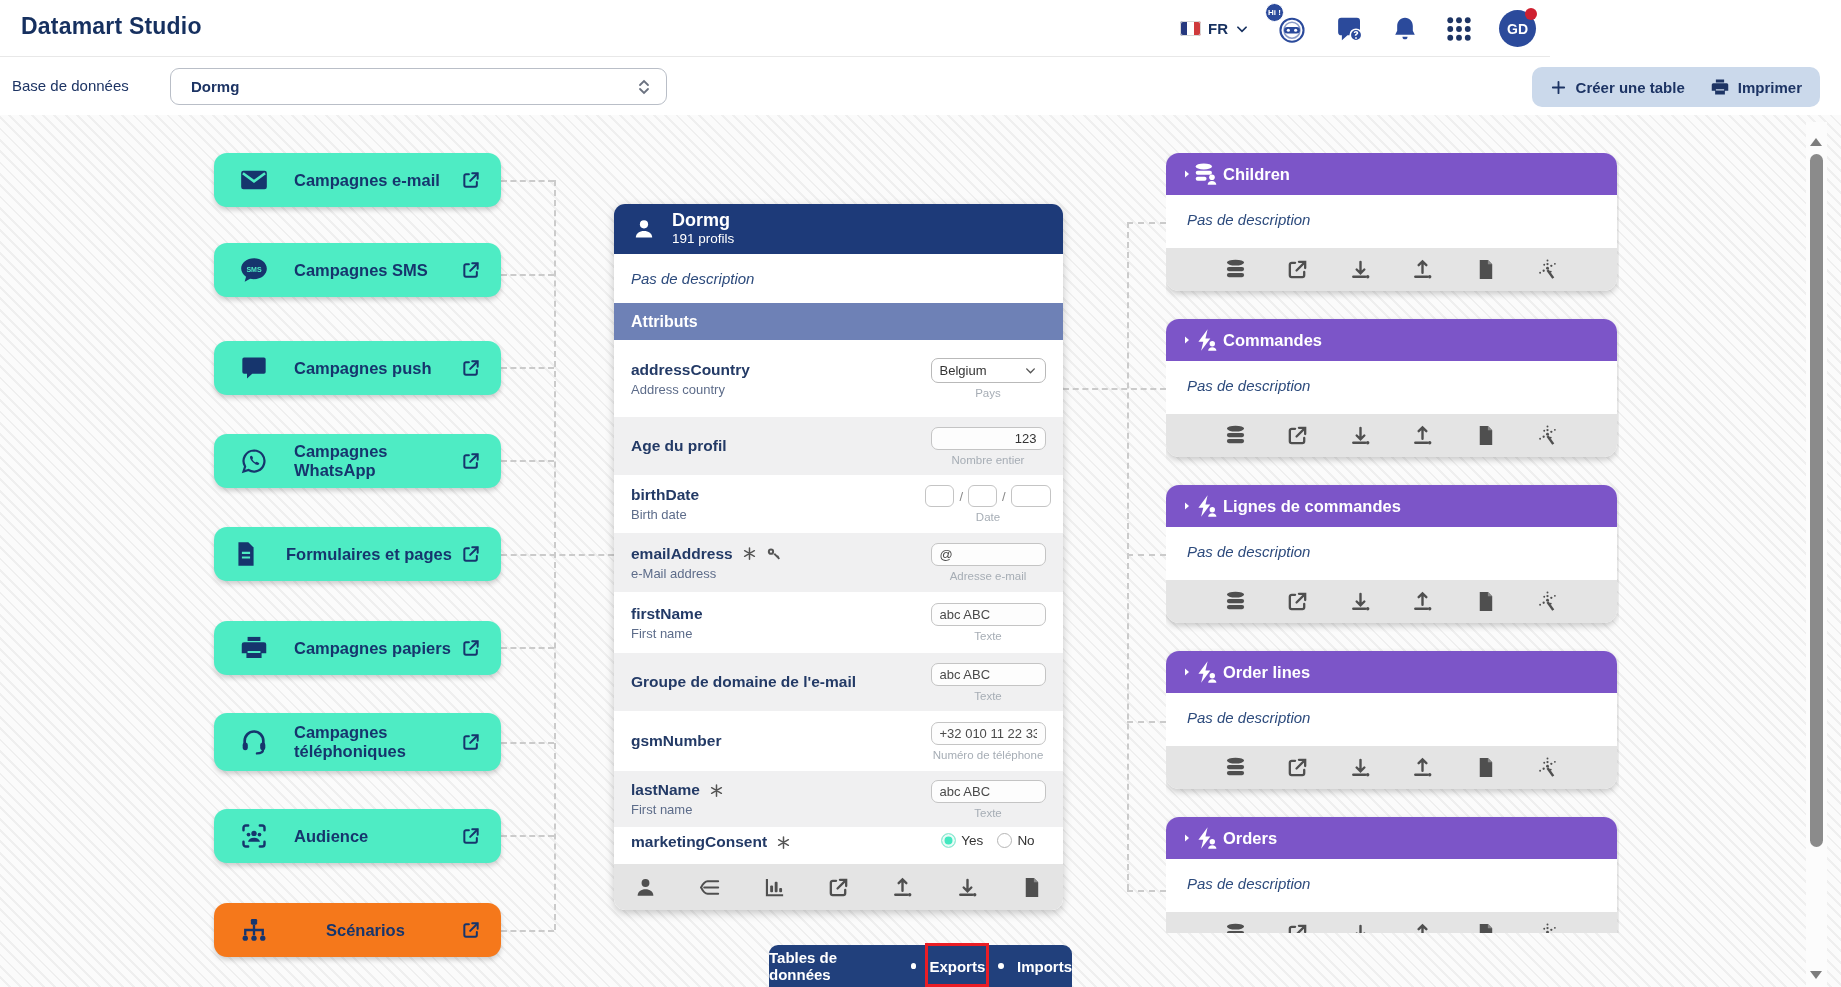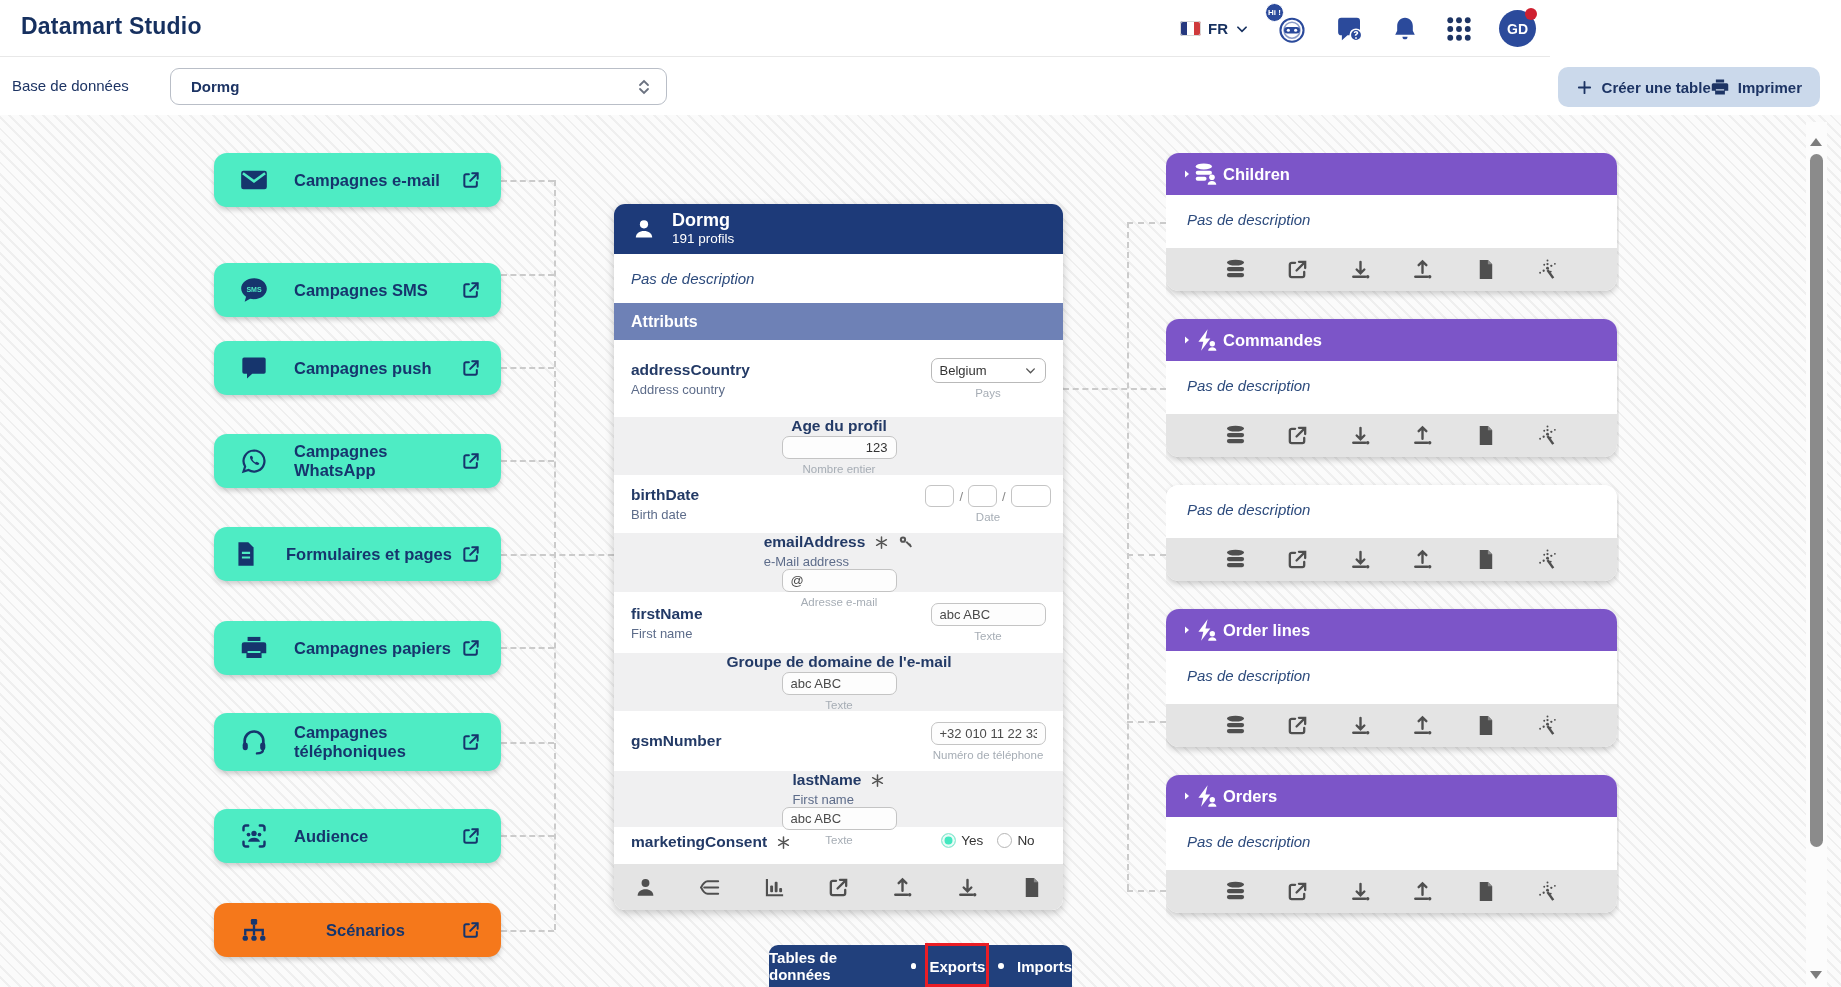--- a/index.html
+++ b/index.html
@@ -16,21 +16,21 @@
   .hicon { color:#2b4a9b; display:flex; align-items:center; justify-content:center; position:relative; cursor:pointer; }
   .badge-hi { position:absolute; left:-10px; top:-9px; background:#2b4a9b; color:#fff; font-size:8px; font-weight:700; border-radius:50%; width:19px; height:19px; display:flex; align-items:center; justify-content:center; border:1.5px solid #fff; }
   .avatar { width:37px; height:37px; border-radius:50%; background:#2b4a9b; color:#fff; font-size:14px; font-weight:700; display:flex; align-items:center; justify-content:center; position:relative; cursor:pointer; }
   .avatar .dot { position:absolute; right:-1px; top:-2px; width:12px; height:12px; border-radius:50%; background:#cf2030; }
 
   
   .toolbar { position:absolute; left:0; top:58px; width:1841px; height:57px; background:#fff; z-index:29; }
   .db-label { position:absolute; left:12px; top:19px; font-size:15px; color:#1d3464; }
   .db-select { position:absolute; left:170px; top:10px; width:497px; height:37px; border:1.5px solid #b9bec7; border-radius:9px; background:#fff; display:flex; align-items:center; padding:0 14px 0 20px; cursor:pointer; }
   .db-select .val { font-size:15px; font-weight:700; color:#1d3464; flex:1; }
-  .btn-group { position:absolute; right:21px; top:9px; height:40px; background:#cbd9eb; border-radius:10px; display:flex; align-items:center; padding:0 18px; }
+  .btn-group { position:absolute; right:21px; top:9px; height:40px; background:#cbd9eb; border-radius:10px; display:flex; align-items:center; padding:0 18px; gap:26px; }
   .tool-btn { display:flex; align-items:center; gap:9px; font-size:15px; font-weight:600; color:#1d3464; cursor:pointer; white-space:nowrap; }
 
   
   .canvas { position:absolute; left:0; top:115px; width:1841px; height:872px; background:repeating-linear-gradient(45deg,#fbfbfb 0 6px,#efefef 6px 8px); overflow:hidden; }
 
   
   .dash-v { position:absolute; border-left:2px dashed #cbcbcb; width:0; }
   .dash-h { position:absolute; border-top:2px dashed #cbcbcb; height:0; }
 
   
@@ -42,21 +42,21 @@
 
   
   .panel { position:absolute; left:614px; top:89px; width:449px; border-radius:11px; background:#fff; box-shadow:0 3px 8px rgba(0,0,0,.22); overflow:hidden; }
   .panel-hd { height:50px; background:#1d3a79; display:flex; align-items:center; padding:0 18px; gap:16px; }
   .panel-hd .picon { width:24px; height:24px; color:#fff; }
   .panel-hd .t1 { font-size:18px; font-weight:700; color:#fff; line-height:1.1; }
   .panel-hd .t2 { font-size:13.5px; color:#fff; line-height:1.2; }
   .panel-desc { height:49px; background:#fff; display:flex; align-items:center; padding:0 17px; font-size:15px; font-style:italic; color:#2c4a7c; }
   .attr-bar { height:37px; background:#6e81b6; display:flex; align-items:center; padding:0 17px; font-size:16px; font-weight:700; color:#fff; }
   .attr-row { display:flex; align-items:center; padding:0 16px 0 17px; background:#fff; }
-  .attr-row.alt { background:#f0f0f1;flex-direction:column; }
+  .attr-row.alt { background:#f0f0f1; }
   .attr-left { flex:1; }
   .attr-name-line { display:flex; align-items:center; gap:9px; }
   .attr-name { font-size:15.5px; font-weight:700; color:#233a66; }
   .attr-sub { font-size:13px; color:#5d6c8a; margin-top:3px; }
   .attr-right { width:118px; display:flex; flex-direction:column; align-items:center; }
   .inp { width:115px; height:23px; border:1.6px solid #c4c4c4; border-radius:7px; background:#fdfdfd; font-family:"Liberation Sans",sans-serif; font-size:13px; color:#4a4a4a; padding:0 8px; outline:none; }
   .inp.num { text-align:right; color:#333; }
   .hint { font-size:11.5px; color:#a6adb5; margin-top:4px; }
   .fake-select { width:115px; height:25px; border:1.6px solid #b9b9b9; border-radius:7px; background:#fff; display:flex; align-items:center; padding:0 8px; cursor:pointer; }
   .fake-select .sv { flex:1; font-size:13px; color:#333; }
@@ -204,21 +204,21 @@
           </svg>
       </span>
       <span class="clabel">Campagnes e-mail</span>
       <svg class="ext" viewBox="0 0 24 24" fill="none" stroke="currentColor" stroke-width="2.4" stroke-linecap="round">
           <path d="M9.5 5H6a2 2 0 0 0-2 2v11a2 2 0 0 0 2 2h11a2 2 0 0 0 2-2v-3.5"></path>
           <path d="M13.5 4H20v6.5"></path>
           <path d="M19.5 4.5L11 13"></path>
         </svg>
     </div>
 
-    <div class="chan-card" style="top:148px;">
+    <div class="chan-card" style="top:128px;">
       <span class="cicon">
         <svg viewBox="0 0 24 24" fill="currentColor">
             <path d="M12 2C5.9 2 1 5.9 1 10.8c0 2.8 1.6 5.3 4.2 6.9L4 22l4.7-2.5c1 .3 2.1.4 3.3.4 6.1 0 11-3.9 11-8.9S18.1 2 12 2z"></path>
             <text x="12" y="13.3" font-size="6" font-weight="bold" text-anchor="middle" fill="#4eecc4" font-family="Liberation Sans,sans-serif">SMS</text>
           </svg>
       </span>
       <span class="clabel">Campagnes SMS</span>
       <svg class="ext" viewBox="0 0 24 24" fill="none" stroke="currentColor" stroke-width="2.4" stroke-linecap="round">
           <path d="M9.5 5H6a2 2 0 0 0-2 2v11a2 2 0 0 0 2 2h11a2 2 0 0 0 2-2v-3.5"></path>
           <path d="M13.5 4H20v6.5"></path>
@@ -639,20 +639,31 @@
               <circle cx="4.3" cy="15.4" r="1"></circle>
               <circle cx="16" cy="8.2" r="1.2"></circle>
               <circle cx="19.7" cy="6.1" r="1"></circle>
               <circle cx="8.6" cy="7" r="1"></circle>
               <circle cx="15.4" cy="14.2" r="1"></circle>
             </svg>
         </div>
       </div>
 
       <div class="tbl-card">
+        <div class="tbl-hd">
+          <svg class="caret" viewBox="0 0 24 24" fill="currentColor">
+              <path d="M8 5l8 7-8 7z"></path>
+            </svg>
+          <svg class="ticon" viewBox="0 0 24 24" fill="currentColor">
+              <path d="M13.5 2L5 13.5h4.5L7.5 22l8.5-11.5h-4.5z"></path>
+              <circle cx="17.8" cy="15.5" r="2.5"></circle>
+              <path d="M14 22c0-2.2 1.7-3.4 3.8-3.4s3.8 1.2 3.8 3.4z"></path>
+            </svg>
+          <span class="ttitle">Lignes de commandes</span>
+        </div>
         <div class="tbl-desc">Pas de description</div>
         <div class="tbl-icons">
           <svg class="ficon" viewBox="0 0 24 24" fill="currentColor">
               <ellipse cx="12" cy="4.8" rx="9" ry="3"></ellipse>
               <rect x="3" y="9.4" width="18" height="4.4" rx="2.2"></rect>
               <rect x="3" y="15.6" width="18" height="4.4" rx="2.2"></rect>
             </svg>
           <svg class="ficon" viewBox="0 0 24 24" fill="none" stroke="currentColor" stroke-width="2.4" stroke-linecap="round">
               <path d="M9.5 5H6a2 2 0 0 0-2 2v11a2 2 0 0 0 2 2h11a2 2 0 0 0 2-2v-3.5"></path>
               <path d="M13.5 4H20v6.5"></path>

